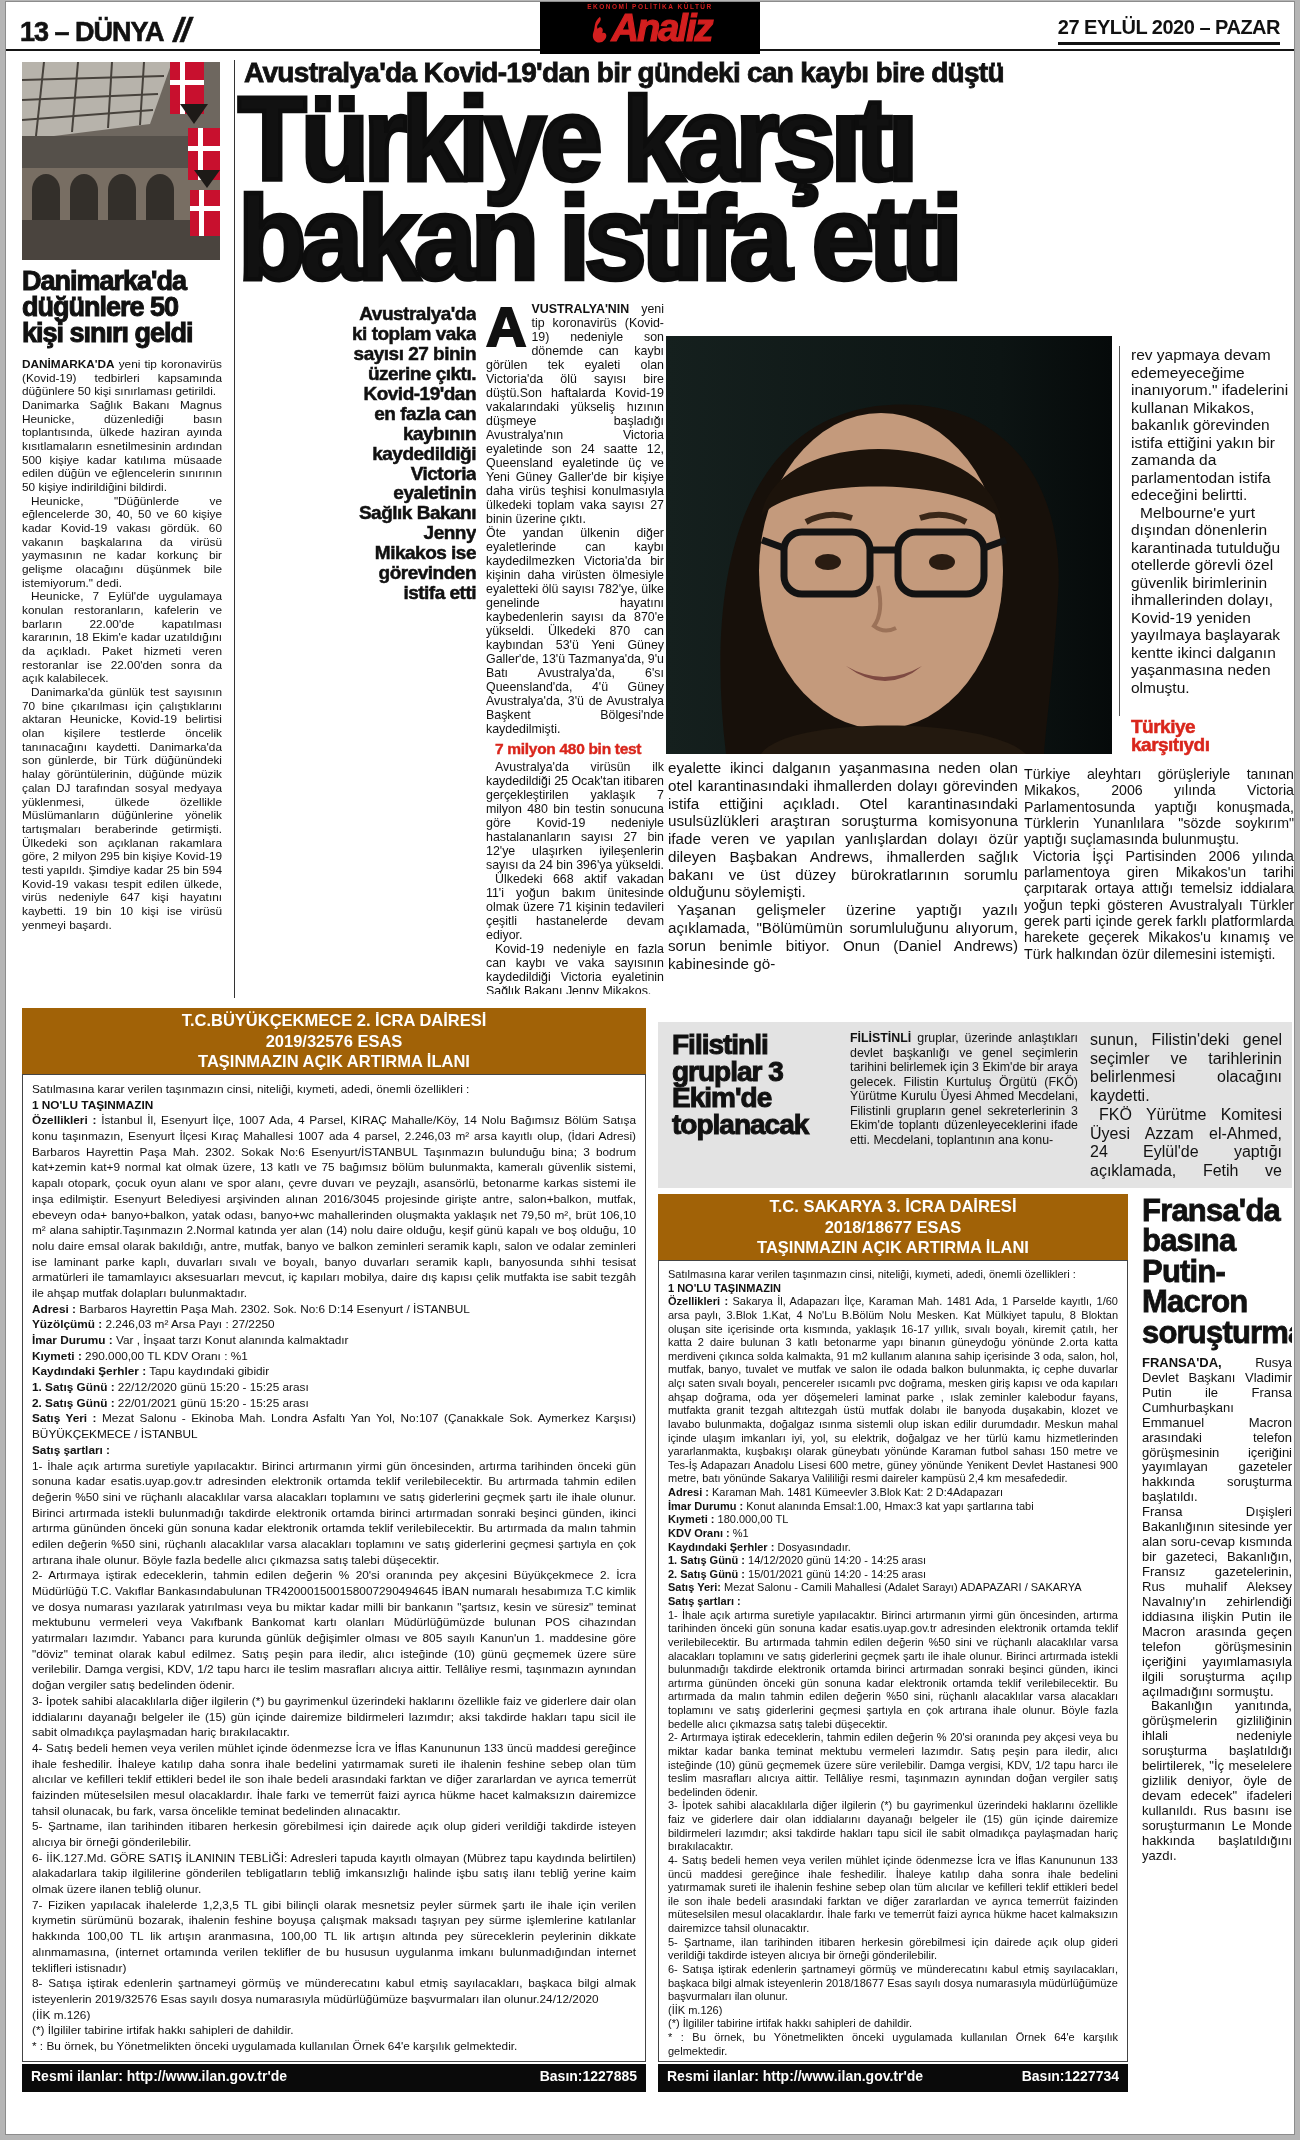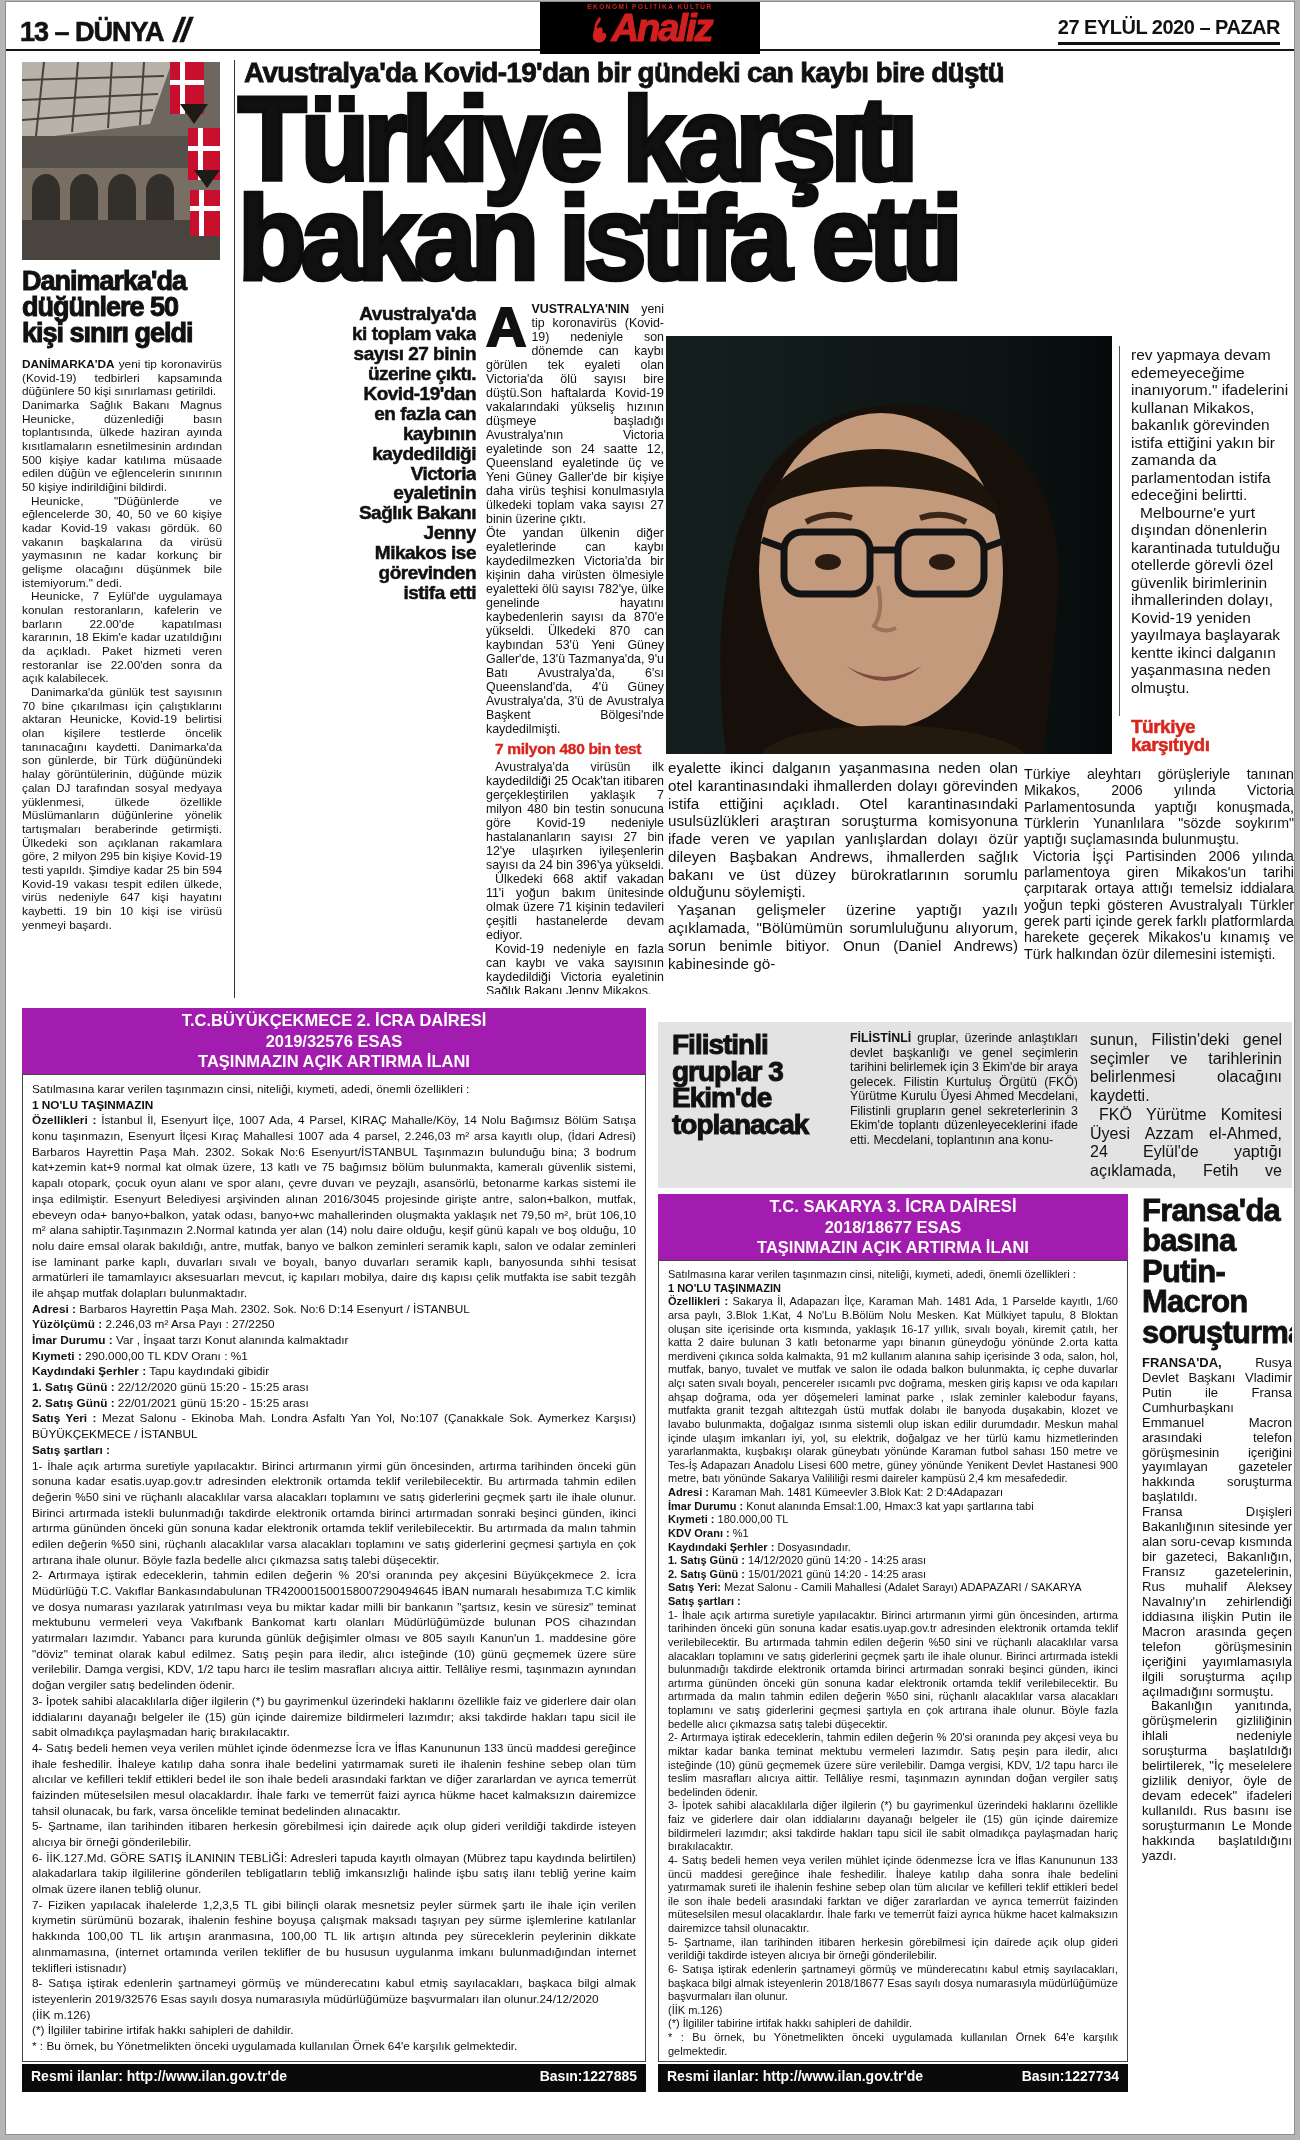--- a/index.html
+++ b/index.html
@@ -38,21 +38,21 @@
   .colRight{left:1125px;top:344px;width:161px;height:372px;font-size:15.5px;line-height:1.13;overflow:hidden;}
   .sub2{left:1125px;top:716px;width:140px;font-size:19px;font-weight:bold;color:#d9261c;line-height:0.95;letter-spacing:-0.5px;-webkit-text-stroke:0.5px #d9261c;}
   .colD{left:1018px;top:764px;width:270px;height:250px;font-size:14.2px;line-height:1.15;overflow:hidden;}
   .colC{left:662px;top:757px;width:350px;height:248px;font-size:15.2px;line-height:1.17;overflow:hidden;}
   
   .pal-box{left:652px;top:1020px;width:634px;height:166px;background:#e3e3e3;}
   .pal-title{position:absolute;left:14px;top:10px;width:160px;font-size:28px;font-weight:bold;line-height:0.95;letter-spacing:-1px;-webkit-text-stroke:1px #111;}
   .pal-c1{position:absolute;left:192px;top:9px;width:228px;height:150px;font-size:12.4px;line-height:1.17;overflow:hidden;}
   .pal-c2{position:absolute;left:432px;top:9px;width:192px;height:150px;font-size:16px;line-height:1.17;overflow:hidden;}
   
-  .nbar{background:#a21caf;color:#fff;text-align:center;font-weight:bold;}
+  .nbar{background:#a16207;color:#fff;text-align:center;font-weight:bold;}
   .nbar div{font-size:16.5px;line-height:1.25;}
   .nbar1{left:16px;top:1006px;width:624px;height:66px;padding-top:2px;box-sizing:border-box;}
   .nbody{border:1px solid #444;box-sizing:border-box;padding:7px 9px;overflow:hidden;}
   .nbody1{left:16px;top:1072px;width:624px;height:988px;font-size:11.8px;line-height:1.33;}
   .nbody p{margin:0;}
   .nfoot{background:#0a0a0a;color:#fff;font-weight:bold;font-size:14px;box-sizing:border-box;padding:4px 9px 0 9px;}
   .nfoot span.r{float:right;}
   .nfoot1{left:16px;top:2062px;width:624px;height:28px;}
   .nbar2{left:652px;top:1192px;width:470px;height:66px;padding-top:2px;box-sizing:border-box;}
   .nbody2{left:652px;top:1258px;width:470px;height:802px;font-size:11px;line-height:1.24;}

